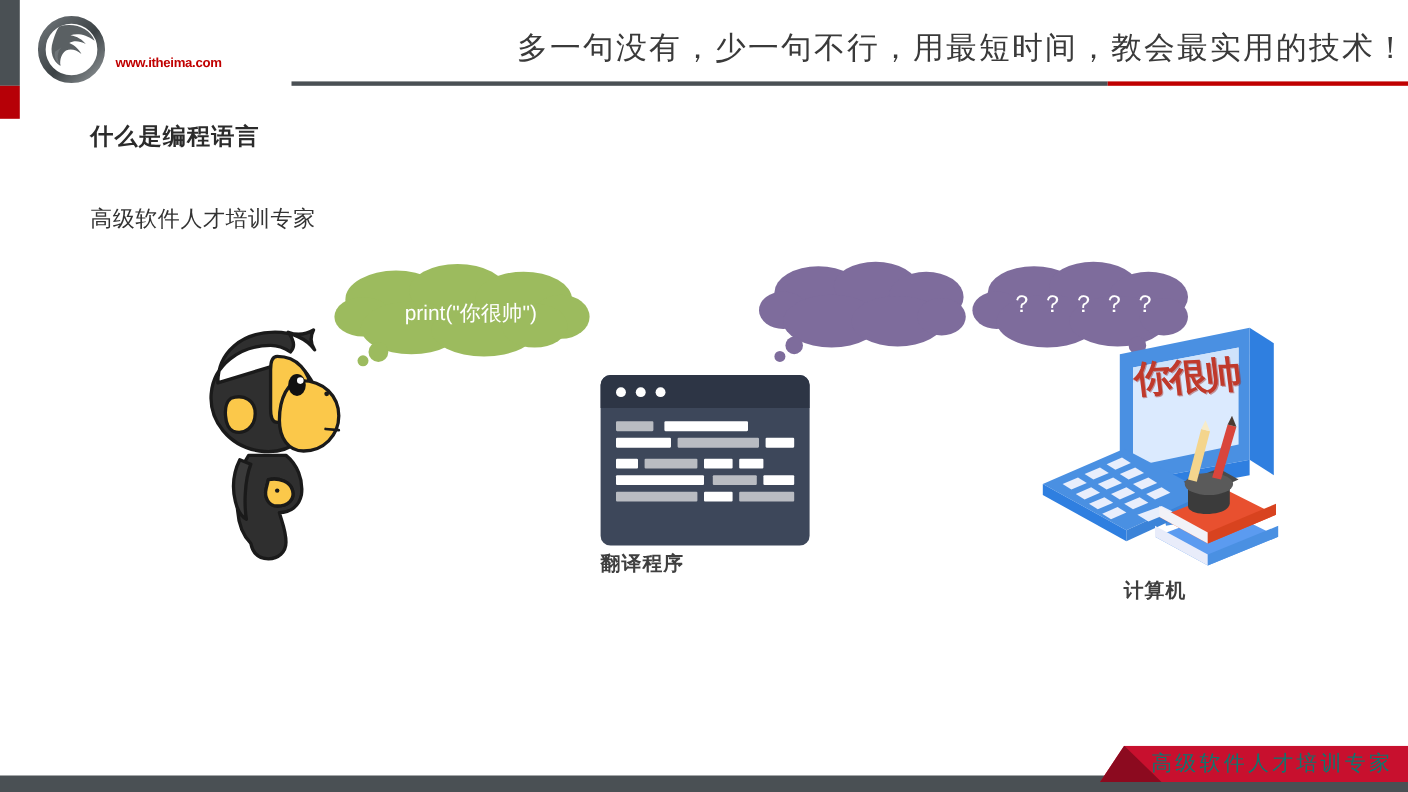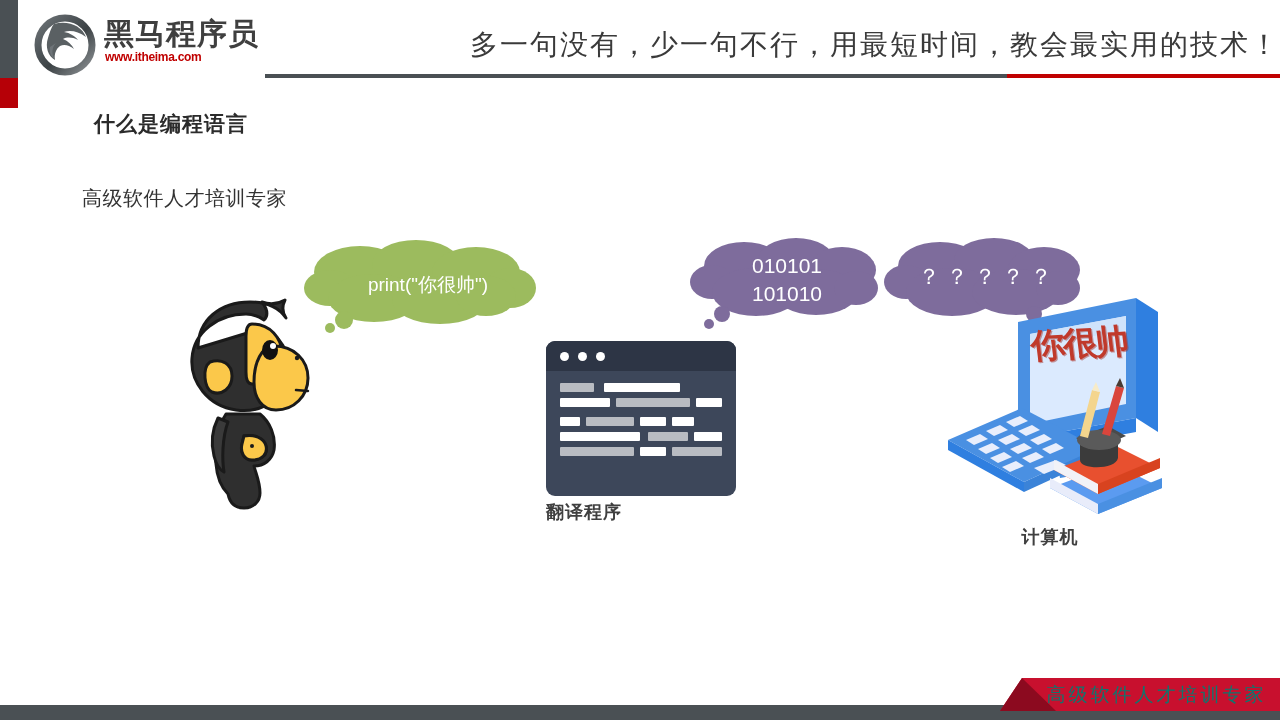--- a/index.html
+++ b/index.html
@@ -20,21 +20,21 @@
               color:#c00000; letter-spacing:-0.3px; white-space:nowrap; }
 
   #slogan { position:absolute; left:470px; top:24px; width:790px; height:42px;
             font-family:"Liberation Serif", serif; font-size:28px; color:#3a3a3a;
             letter-spacing:2px; text-align:left; line-height:42px; white-space:nowrap; }
   #rule-gray { position:absolute; left:265px; top:74px; width:742px; height:4px; background:#4a5054; }
   #rule-red  { position:absolute; left:1007px; top:74px; width:273px; height:4px; background:#c00000; }
 
   
   #slide-title { position:absolute; left:82px; top:110px; font-size:21px; font-weight:bold;
-                 color:#2b2b2b; letter-spacing:1px; white-space:nowrap;margin-left:12px; }
+                 color:#2b2b2b; letter-spacing:1px; white-space:nowrap; }
   #slide-subtitle { position:absolute; left:82px; top:185px; font-size:20px;
                     color:#333333; letter-spacing:0.5px; white-space:nowrap; }
 
   
   #mascot { position:absolute; left:178px; top:296px; width:160px; height:215px; }
 
   
   .cloud-wrap { position:absolute; }
   .cloud-text { position:absolute; width:100%; text-align:center; color:#ffffff;
                 font-family:"Liberation Sans", sans-serif; }
@@ -95,21 +95,20 @@
           <stop offset="100%" stop-color="#8d9295"></stop>
         </linearGradient>
       </defs>
       <path d="M31 3 A28 28 0 1 1 30.9 3 Z" fill="none"></path>
       <circle cx="31" cy="31" r="27" fill="none" stroke="url(#ringg)" stroke-width="7"></circle>
       <path d="M20 10 C34 6 48 12 52 23 C44 17 36 16 30 18 C36 19 41 22 44 26
                C38 23 33 23 29 25 C34 27 38 31 40 35 C35 31 30 30 26 32
                C22 35 20 40 21 46 C14 42 11 33 14 24 C16 17 18 12 20 10 Z" fill="#5a6063"></path>
       <path d="M22 29 C18 33 17 40 21 45 C17 43 15 38 16 33 Z" fill="#6e7478"></path>
     </svg>
-    <div id="logo-cn">黑马程序员</div>
     <div id="logo-url">www.itheima.com</div>
   </div>
 
   <div id="slogan">多一句没有，少一句不行，用最短时间，教会最实用的技术！</div>
   <div id="rule-gray"></div>
   <div id="rule-red"></div>
 </div>
 
 <div id="slide-title">什么是编程语言</div>
 <div id="slide-subtitle">高级软件人才培训专家</div>
@@ -180,24 +179,20 @@
       <ellipse cx="106" cy="26" rx="38" ry="22"></ellipse>
       <ellipse cx="152" cy="36" rx="34" ry="23"></ellipse>
       <ellipse cx="22" cy="48" rx="22" ry="17"></ellipse>
       <ellipse cx="66" cy="58" rx="44" ry="24"></ellipse>
       <ellipse cx="126" cy="58" rx="42" ry="23"></ellipse>
       <ellipse cx="166" cy="54" rx="22" ry="17"></ellipse>
       <circle cx="32" cy="80" r="8"></circle>
       <circle cx="19" cy="90" r="5"></circle>
     </g>
   </svg>
-  <div class="cloud-text">
-    <div>010101</div>
-    <div>101010</div>
-  </div>
 </div>
 
 <div class="cloud-wrap" id="cloud-question">
   <svg viewBox="0 0 200 96" width="200" height="96">
     <g fill="#7e6c9c">
       <ellipse cx="58" cy="32" rx="42" ry="24"></ellipse>
       <ellipse cx="112" cy="26" rx="40" ry="22"></ellipse>
       <ellipse cx="162" cy="36" rx="36" ry="23"></ellipse>
       <ellipse cx="24" cy="48" rx="22" ry="17"></ellipse>
       <ellipse cx="70" cy="58" rx="46" ry="24"></ellipse>

